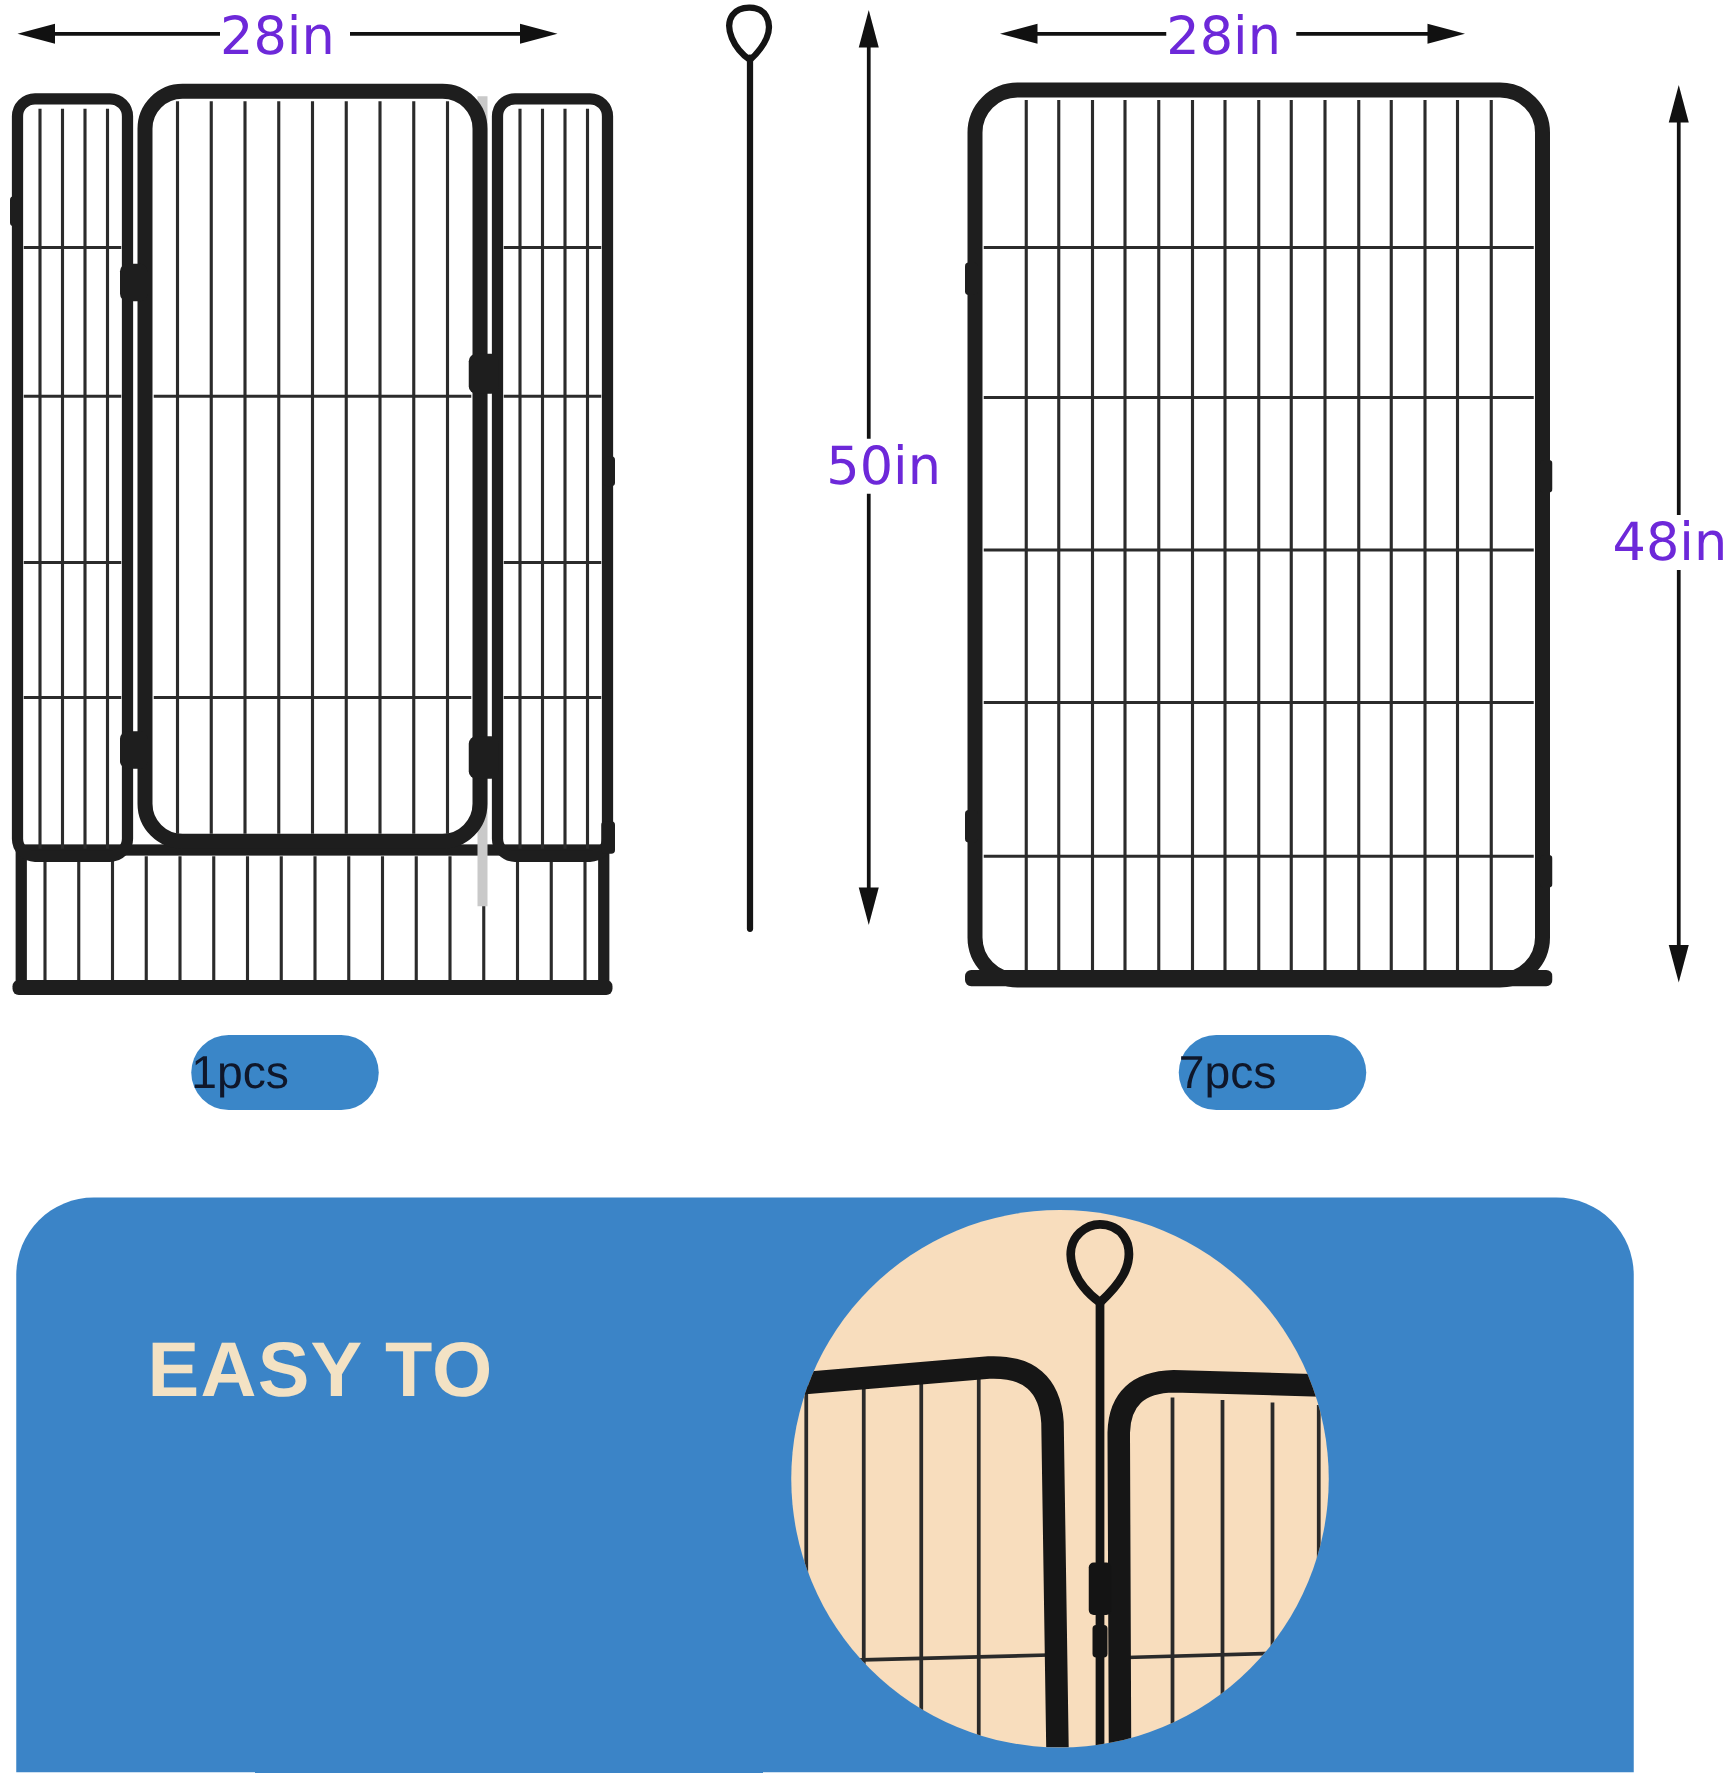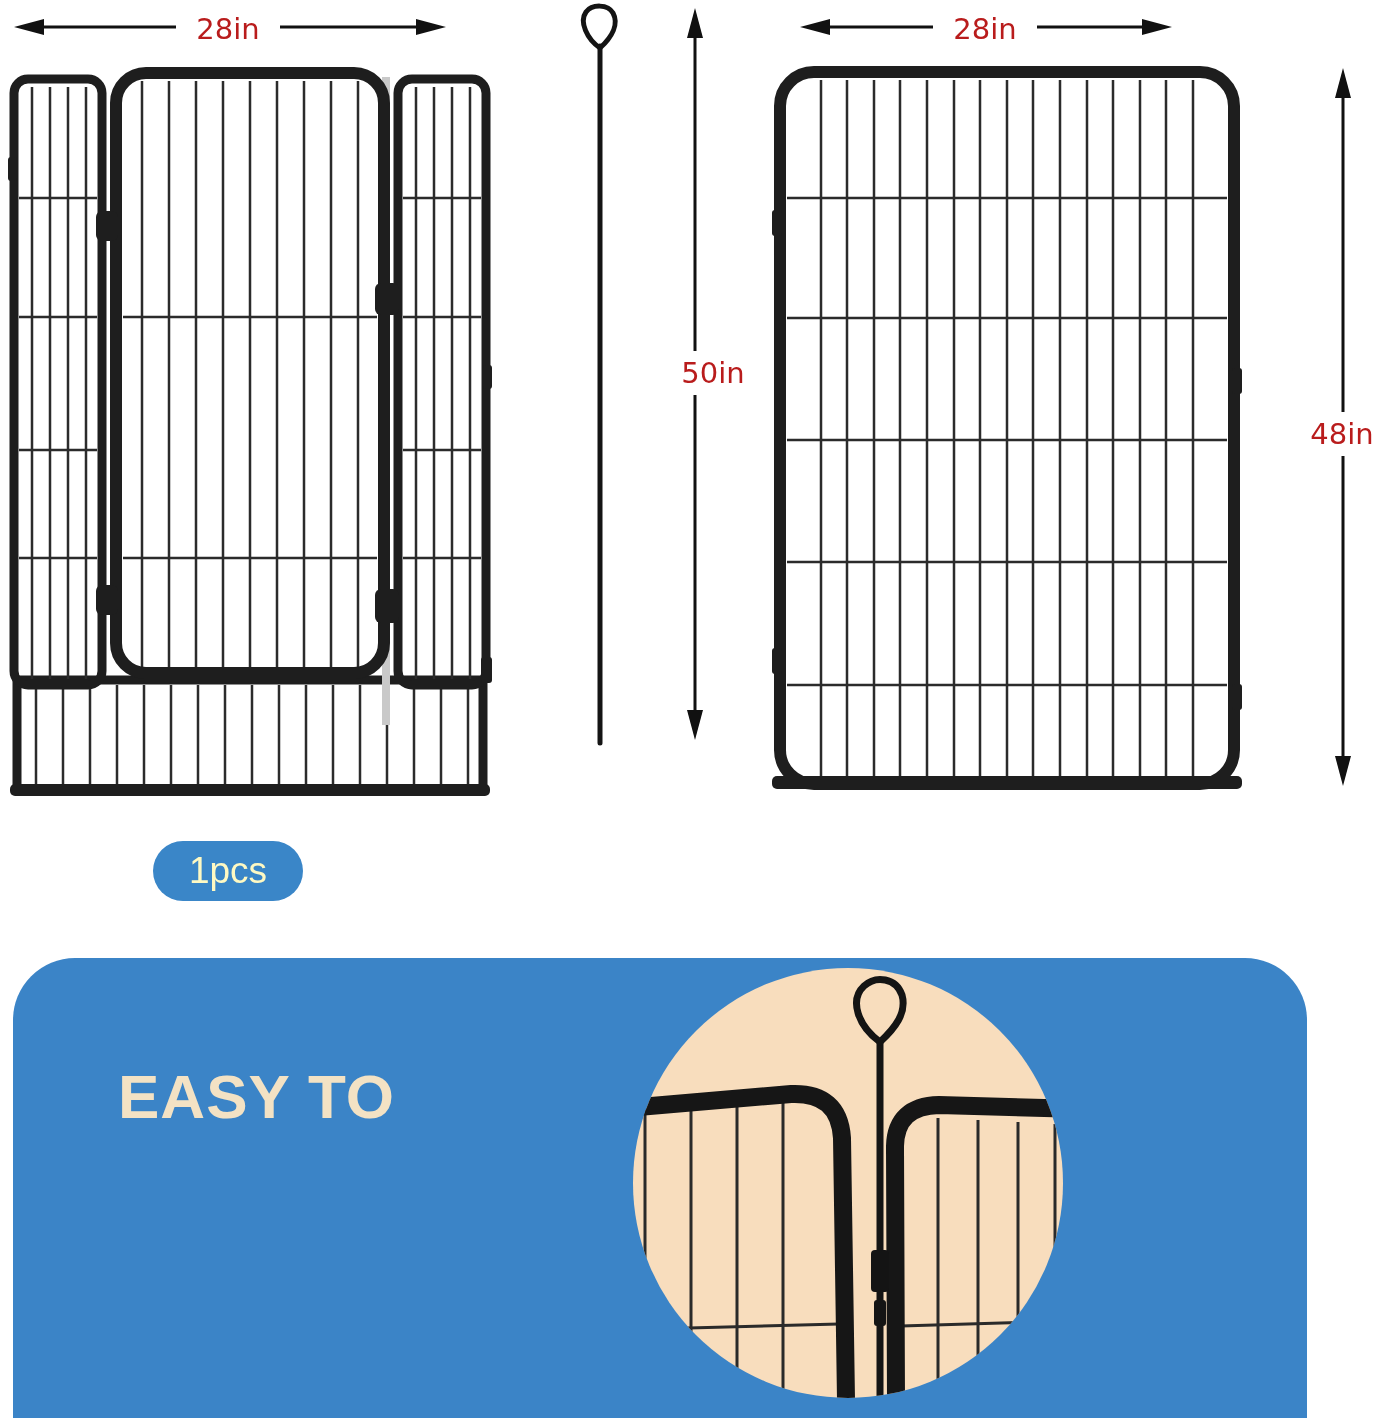--- a/index.html
+++ b/index.html
@@ -2,28 +2,28 @@
 <html><head>
 <meta charset="utf-8">
 <style>
   html,body{margin:0;padding:0;background:#ffffff;}
   #stage{
     position:relative;width:1380px;height:1418px;background:#ffffff;overflow:hidden;
     font-family:"Liberation Sans", sans-serif;
   }
   .abs{position:absolute;}
   .dim-label{
-    position:absolute;background:#ffffff;color:#b91c1c;
-    font-family:"DejaVu Sans", sans-serif;font-size:29px;font-weight:500;
-    text-align:center;line-height:44px;height:44px;
+    position:absolute;background:#ffffff;color:#6d28d9;
+    font-family:"DejaVu Sans", sans-serif;font-size:42px;font-weight:500;
+    text-align:left;line-height:44px;height:44px;
   }
   .count-badge{
     position:absolute;width:150px;height:60px;border-radius:30px;
-    background:#3a86c8;color:#fef9c3;font-size:37px;line-height:60px;
-    text-align:center;font-family:"Liberation Sans", sans-serif;margin-top:13px;
+    background:#3a86c8;color:#0f172a;font-size:37px;line-height:60px;
+    text-align:left;font-family:"Liberation Sans", sans-serif;
   }
   #banner{
     position:absolute;left:13px;top:958px;width:1294px;height:532px;
     border-radius:62px;background:#3b84c7;
   }
   .banner-line{
     position:absolute;left:105px;color:#f3e2c4;font-size:62px;font-weight:bold;
     letter-spacing:1px;line-height:62px;font-family:"Liberation Sans", sans-serif;
   }
   #detail-circle{
@@ -180,20 +180,21 @@
 
   <div class="dim-label" style="left:933px;top:7px;width:104px;">28in</div>
 
   <div class="dim-label" style="left:661px;top:351px;width:104px;">50in</div>
 
   <div class="dim-label" style="left:1290px;top:412px;width:104px;">48in</div>
 
   <div class="count-badge" style="left:153px;top:828px;">1pcs</div>
 
 
+  <div class="count-badge" style="left:943px;top:828px;">7pcs</div>
 
   <div id="banner">
     <div class="banner-line" style="top:108px;">EASY TO</div>
 
     <div id="detail-circle">
       <svg width="430" height="430" viewBox="0 0 430 430">
 
         <g stroke="#2a2a2a" stroke-width="3" fill="none">
           <line x1="12" y1="140" x2="12" y2="432"></line>
           <line x1="58" y1="137" x2="58" y2="432"></line>

